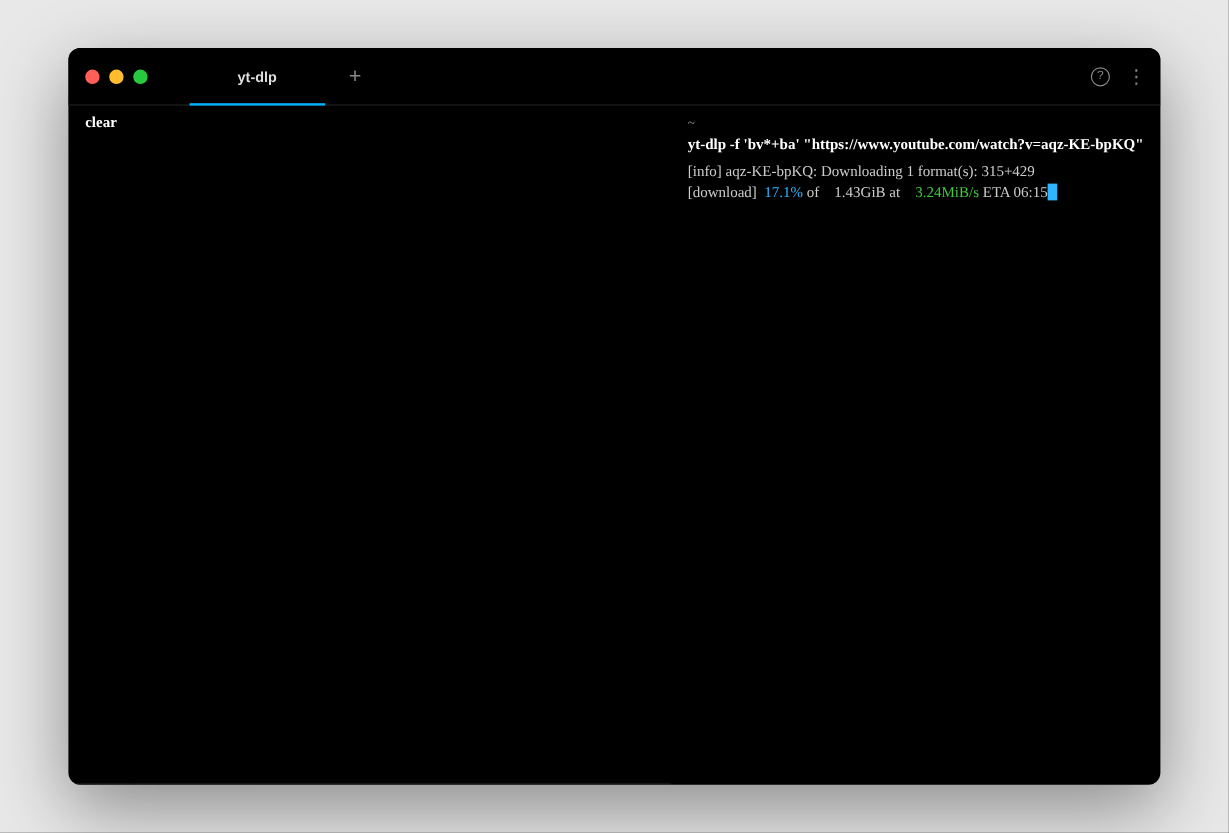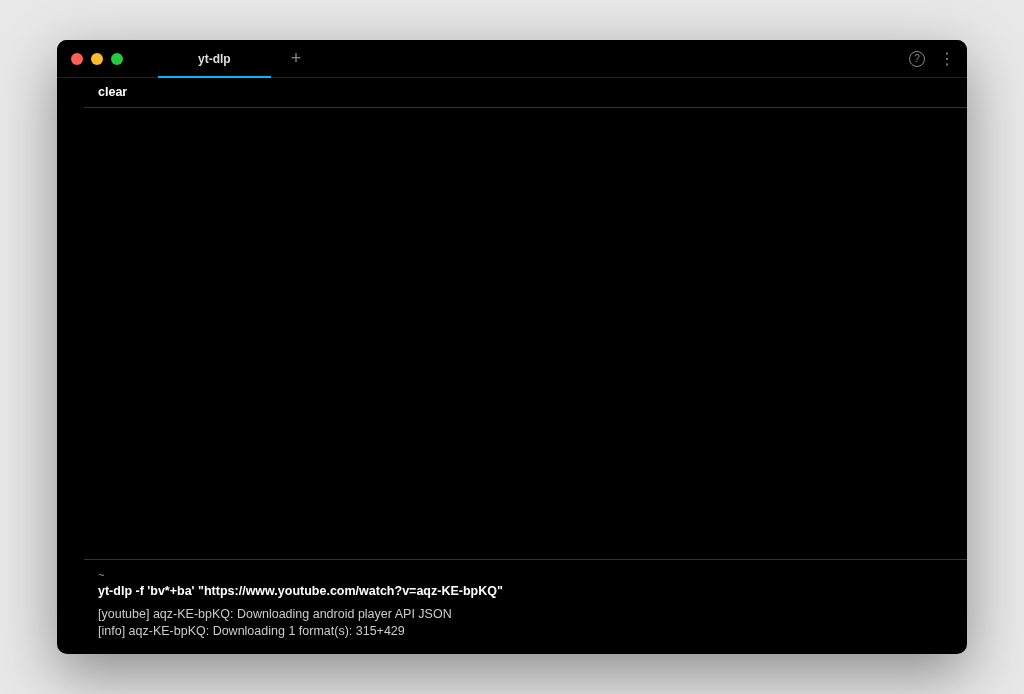--- a/index.html
+++ b/index.html
@@ -16,21 +16,21 @@
       width: 910px;
       height: 614px;
       background: #000;
       border-radius: 10px;
       overflow: hidden;
       box-shadow: 0 20px 60px rgba(0,0,0,0.4);
       display: flex;
       flex-direction: column;
     }
     .titlebar {
-      height: 38px;
+      height: 48px;
       background: #000;
       display: flex;
       align-items: center;
       border-bottom: 1px solid #222;
       position: relative;
     }
     .traffic-lights {
       display: flex;
       gap: 8px;
       padding-left: 14px;
@@ -86,27 +86,26 @@
       align-items: center;
       justify-content: center;
     }
     .menu-dots {
       color: #888;
       font-size: 16px;
       letter-spacing: -2px;
     }
     .terminal-body {
       flex: 1;
-      font-family: Liberation Sans, sans-serif;
+      font-family: Liberation Serif, serif;
       font-size: 12.5px;
       line-height: 1.35;
       color: #fff;
       display: flex;
-      flex-direction: column;
-      padding-left: 27px;
+      flex-direction: row;
     }
     .upper-pane {
       padding: 6px 14px;
       border-bottom: 1px solid #333;
     }
     .cmd-bold {
       font-weight: 700;
       color: #fff;
     }
     .spacer-pane {
@@ -167,17 +166,17 @@
   </div>
 
   <div class="terminal-body">
     <div class="upper-pane">
       <span class="cmd-bold">clear</span>
     </div>
     <div class="spacer-pane"></div>
     <div class="lower-pane">
       <div class="home-tilde">~</div>
       <div class="yt-command">yt-dlp -f 'bv*+ba' "https://www.youtube.com/watch?v=aqz-KE-bpKQ"</div>
-      <div class="output-line">[youtube] aqz-KE-bpKQ: Downloading android player API JSON</div>
       <div class="output-line">[info] aqz-KE-bpKQ: Downloading 1 format(s): 315+429</div>
+      <div class="output-line"><span>[download]  </span><span class="percent">17.1%</span><span> of    1.43GiB at    </span><span class="speed">3.24MiB/s</span><span> ETA 06:15</span><span class="cursor"></span></div>
     </div>
   </div>
 </div>
 
 </body></html>

